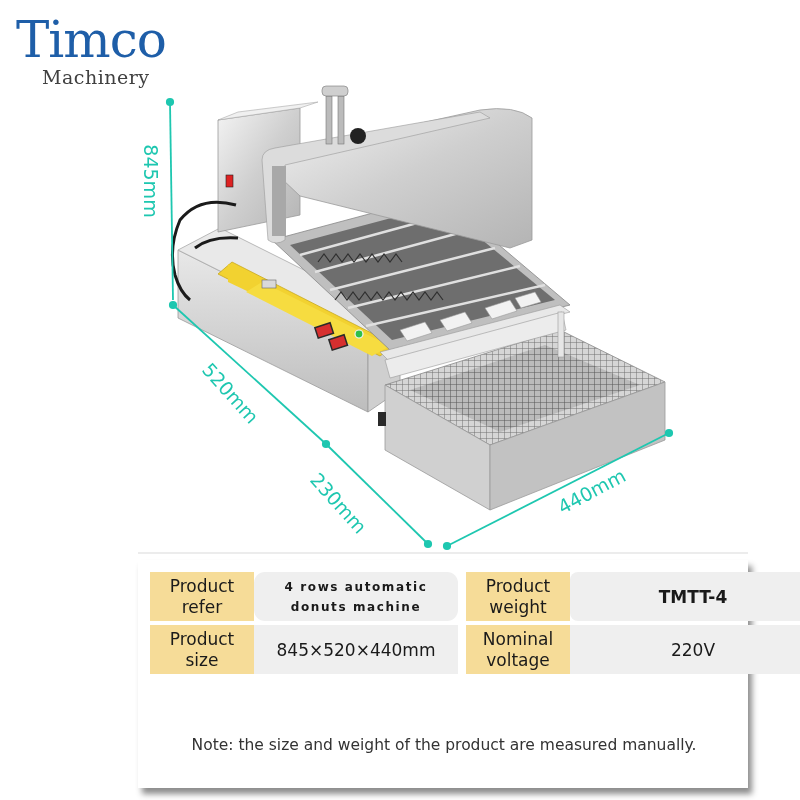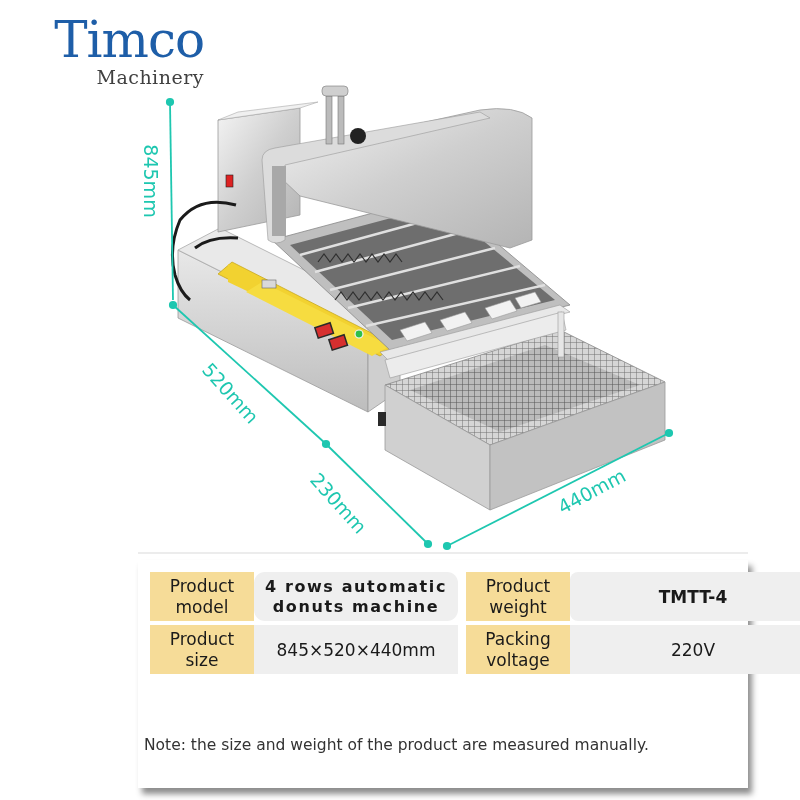--- a/index.html
+++ b/index.html
@@ -1,37 +1,37 @@
 <!DOCTYPE html>
 <html><head>
 <meta charset="utf-8">
 <style>
   html, body { margin:0; padding:0; }
   body { width:800px; height:800px; background:#ffffff; position:relative; overflow:hidden; font-family:"DejaVu Sans", sans-serif; }
 
-  .logo { position:absolute; left:14px; top:14px; width:190px;text-align:right; }
+  .logo { position:absolute; left:14px; top:14px; width:190px; }
   .logo-main { font-family:"DejaVu Serif", serif; font-size:50px; color:#1e5ea8; line-height:52px; letter-spacing:-1px; margin-left:2px; }
   .logo-sub { font-family:"DejaVu Serif", serif; font-size:19px; color:#404040; line-height:22px; margin-left:28px; letter-spacing:0.5px; }
 
   .dims { position:absolute; left:0; top:0; width:800px; height:560px; }
   .dim-label { position:absolute; color:#1ec7b0; font-size:19px; white-space:nowrap; transform-origin:center center; }
 
   .machine { position:absolute; left:0; top:0; width:800px; height:560px; }
 
   .card { position:absolute; left:138px; top:560px; width:610px; height:228px; background:#ffffff; box-shadow:4px 6px 6px rgba(0,0,0,0.45); }
   .card-topline { position:absolute; left:138px; top:552px; width:610px; height:2px; background:#ececec; }
   .spec-table { position:absolute; left:12px; top:8px; width:666px; border-collapse:separate; border-spacing:0 4px; }
   .spec-table td { height:49px; text-align:center; vertical-align:middle; font-family:"DejaVu Sans", sans-serif; color:#1a1a1a; padding:0; }
   .k { background:#f6dc98; width:104px; font-size:17px; line-height:21px; }
   .v { background:#efefef; font-size:17px; line-height:20px; }
   .v-wide { width:204px; }
-  .v-name { font-weight:bold; letter-spacing:1.6px; font-size:16px; color:#222;border-radius:11px; }
+  .v-name { font-weight:bold; letter-spacing:1.6px; font-size:12px; color:#222;border-radius:11px; }
   .v-model { font-family:"DejaVu Serif", serif; font-weight:bold; color:#444; font-size:17px;border-radius:8px; }
   .gapcol { width:8px; background:transparent !important; }
-  .note { position:absolute; left:6px; top:172px; width:600px; color:#333; font-size:15.5px; line-height:26px; }
+  .note { position:absolute; left:6px; top:172px; width:600px; color:#333; font-size:15.5px; line-height:26px;text-align:center; }
   .note div:nth-child(2) { padding-left:4px; }
 </style>
 </head>
 <body>
 
 <div class="logo">
   <div class="logo-main">Timco</div>
   <div class="logo-sub">Machinery</div>
 </div>
 
@@ -151,42 +151,42 @@
   <div class="dim-label" style="left:555px; top:480px; transform:rotate(-28deg);">440mm</div>
 </div>
 
 <div class="card-topline"></div>
 <div class="card">
   <table class="spec-table">
     <tbody>
         <tr>
       <td class="k">
             <div>Product</div>
-            <div>model</div>
+            <div>refer</div>
           </td>
       <td class="v v-wide v-name">
             <div>4 rows automatic</div>
             <div>donuts machine</div>
           </td>
       <td class="gapcol"></td>
       <td class="k">
             <div>Product</div>
             <div>weight</div>
           </td>
       <td class="v v-model">TMTT-4</td>
     </tr>
     <tr>
       <td class="k">
             <div>Product</div>
             <div>size</div>
           </td>
       <td class="v v-wide">845×520×440mm</td>
       <td class="gapcol"></td>
       <td class="k">
-            <div>Packing</div>
+            <div>Nominal</div>
             <div>voltage</div>
           </td>
       <td class="v">220V</td>
     </tr>
   </tbody>
     </table>
   <div class="note">
     <div>Note: the size and weight of the product are measured manually.</div>
   </div>
 </div>

